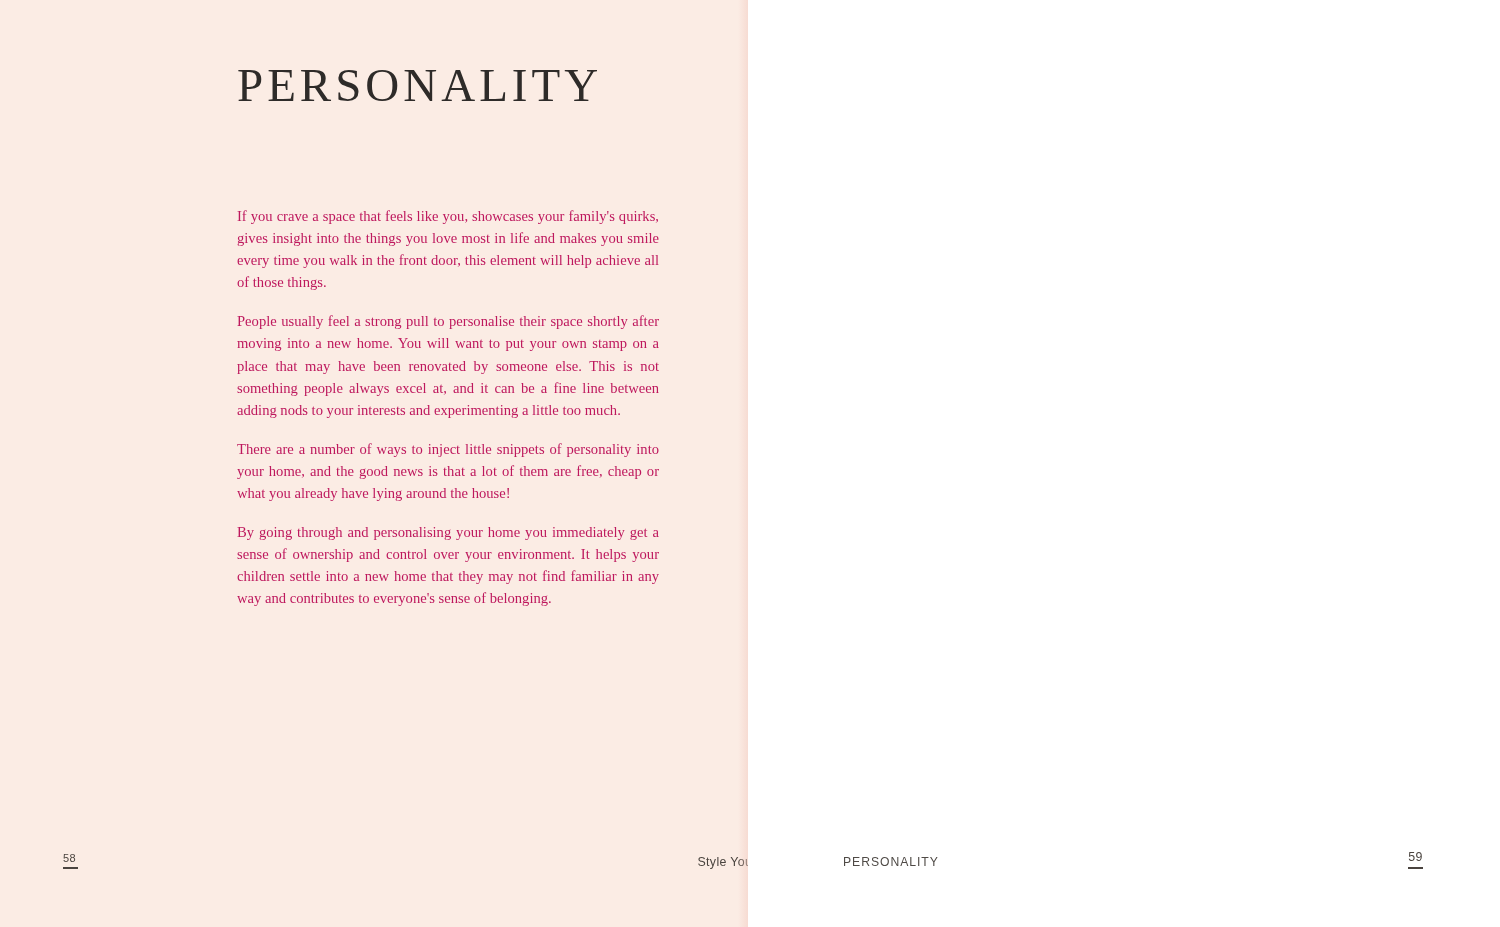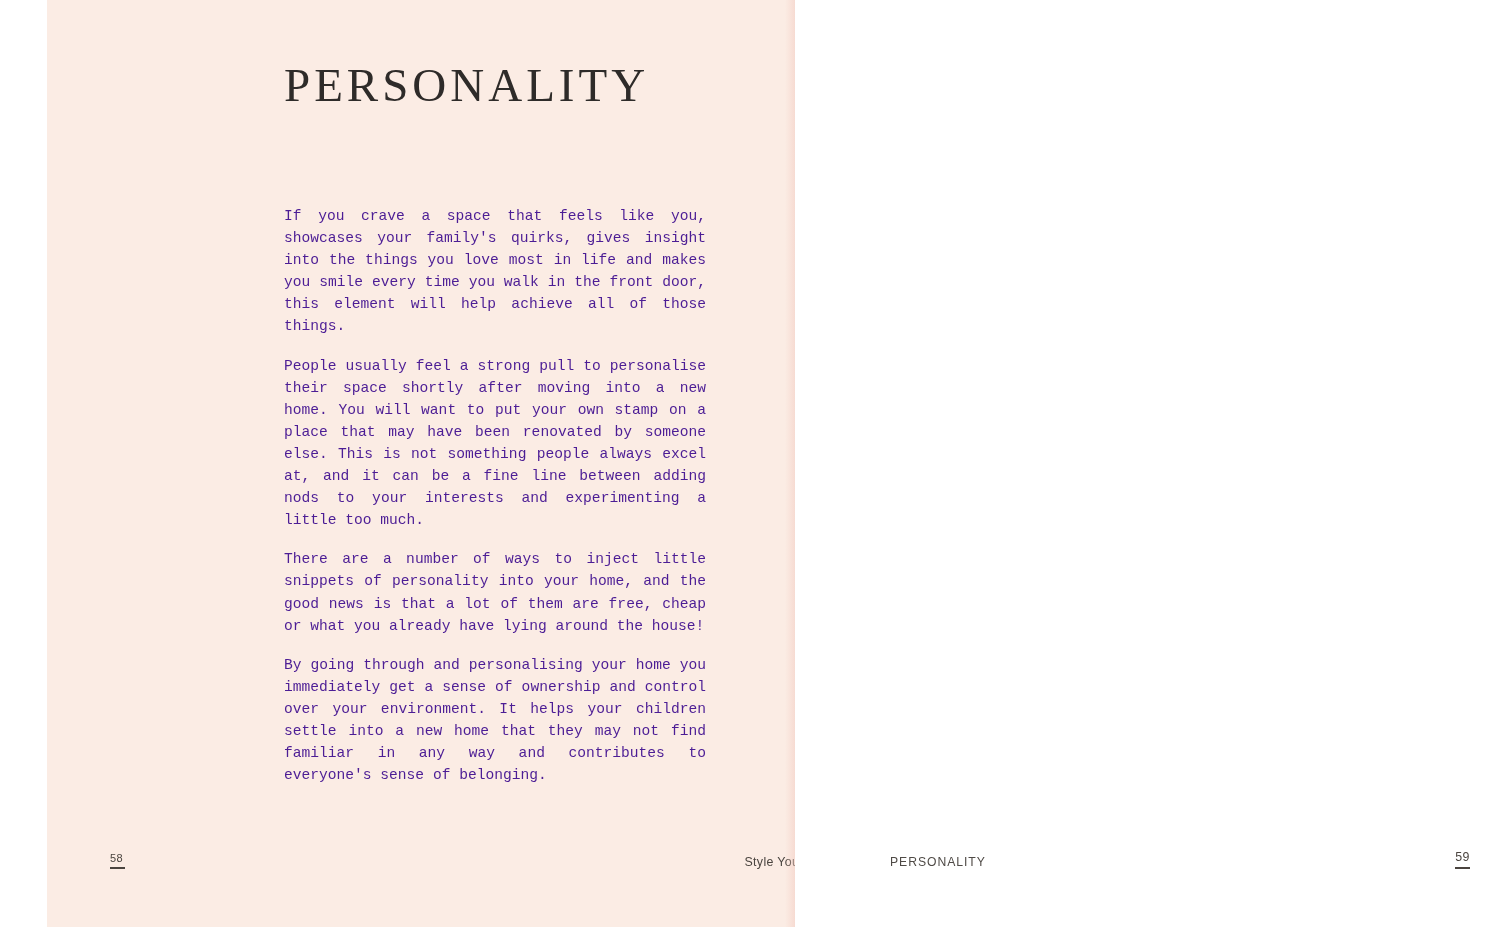--- a/index.html
+++ b/index.html
@@ -2,21 +2,21 @@
 <html><head>
 <meta charset="utf-8">
 <style>
   * { margin:0; padding:0; box-sizing:border-box; }
   html,body { width:1500px; height:927px; }
   body {
     font-family:"Liberation Serif", serif;
     background:#ffffff;
     overflow:hidden;
   }
-  .spread { position:relative; width:1500px; height:927px; display:flex;padding-left:47px; }
+  .spread { position:relative; width:1500px; height:927px; display:flex; }
 
   
   .page-left {
     position:relative;
     width:748px; height:927px;
     background:#fbece4;
     flex:0 0 748px;
   }
   .page-left:after {
     content:""; position:absolute; top:0; right:0; width:10px; height:100%;
@@ -40,24 +40,24 @@
     font-weight:400;
     line-height:1;
     white-space:nowrap;
   }
   .left-body {
     position:absolute;
     left:237px; top:205px;
     width:422px;
   }
   .left-body p {
-    font-family:Liberation Mono, monospace;
+    font-family:Liberation Serif, serif;
     font-size:14.6px;
     line-height:22.1px;
-    color:#4c1d95;
+    color:#be185d;
     text-align:justify;
     text-justify:inter-word;
     margin-bottom:17px;
   }
   .left-body p:last-child { margin-bottom:0; }
 
   
   .footer-left-num {
     position:absolute; left:63px; bottom:58px;
     font-family:"Liberation Sans", sans-serif;

